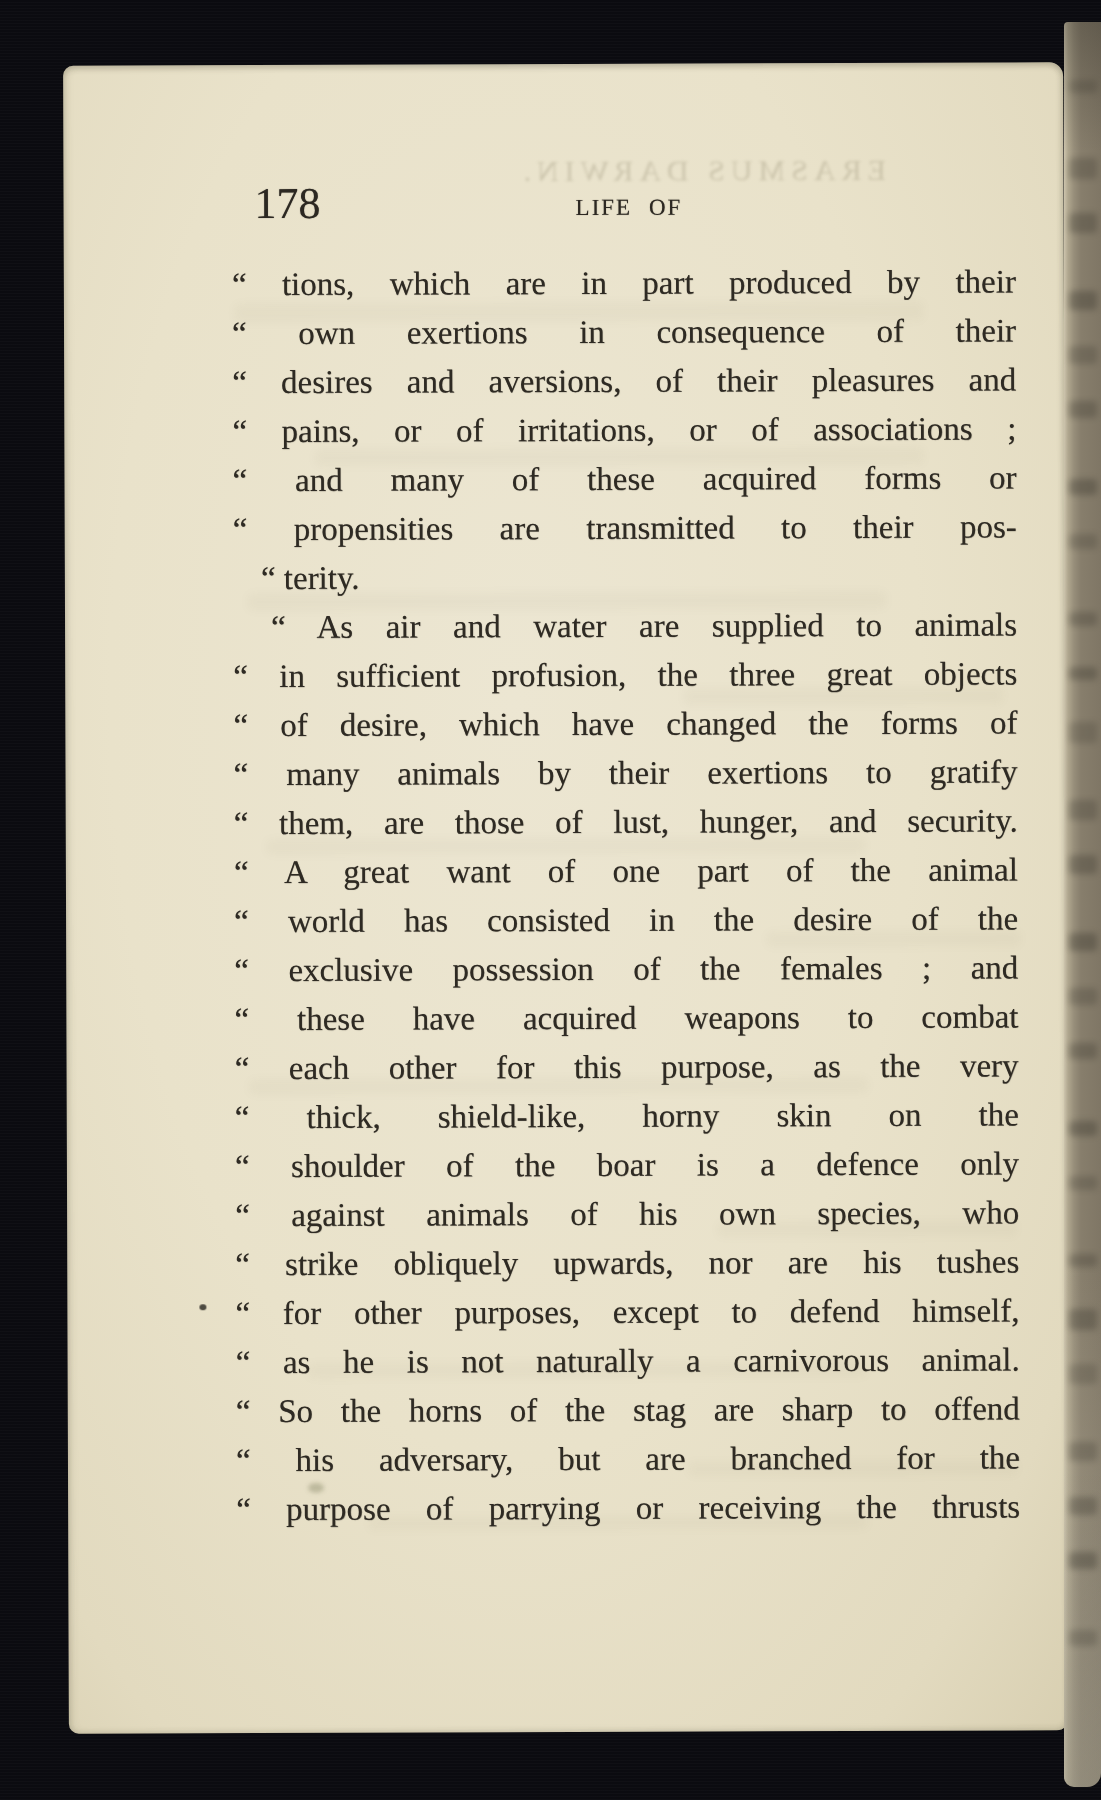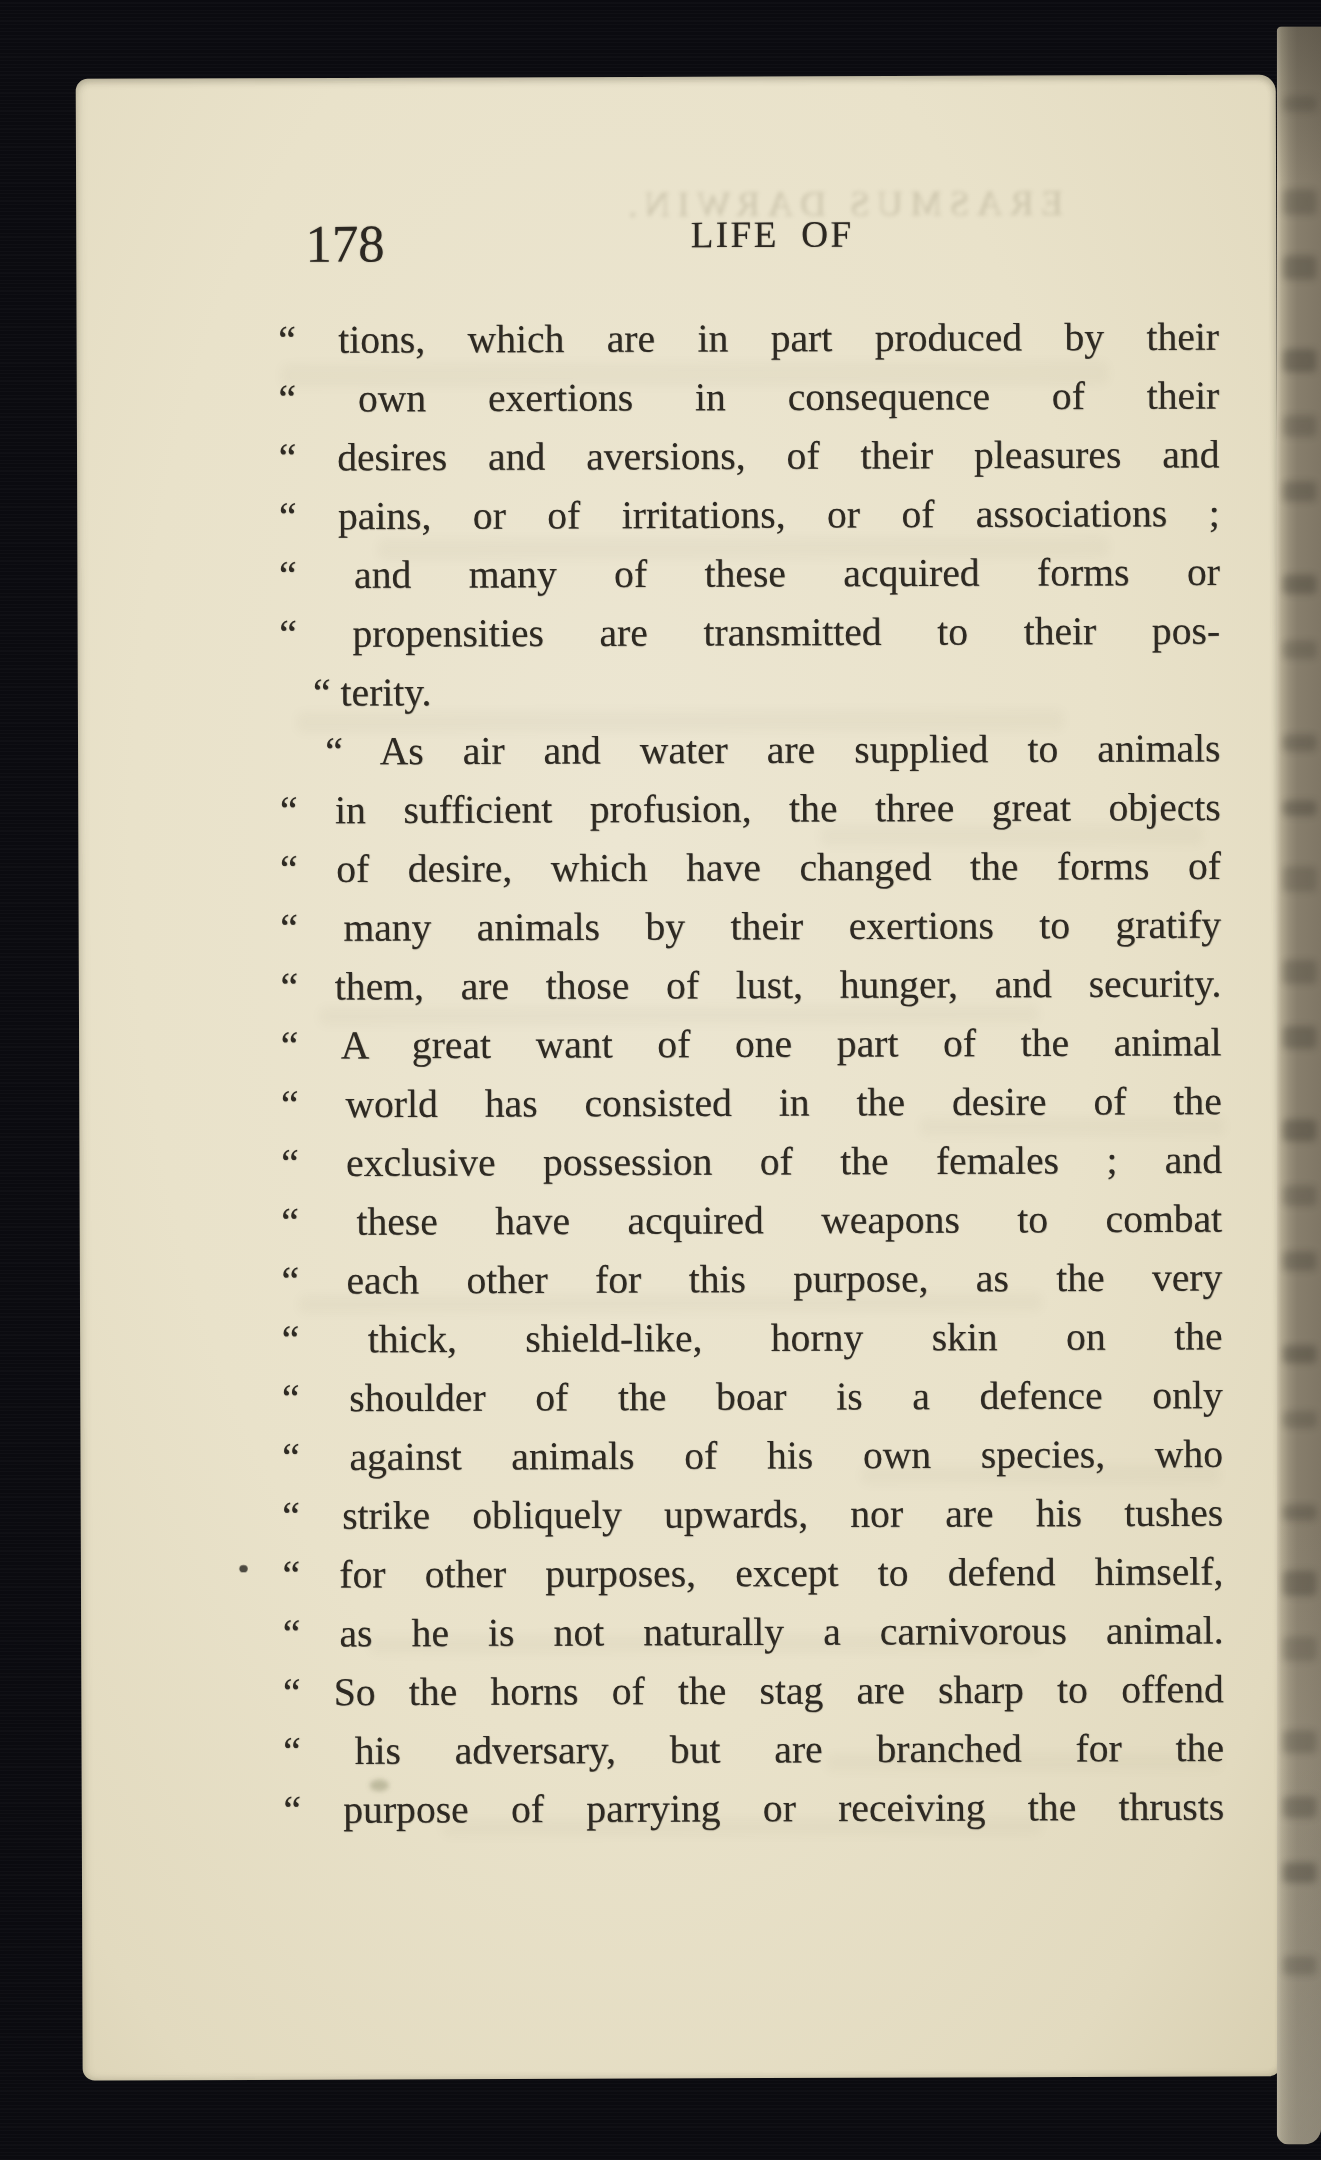--- a/index.html
+++ b/index.html
@@ -17,22 +17,22 @@
     border-radius:10px 14px 12px 10px;
     transform:rotate(-0.2deg);
     box-shadow: inset 0 3px 6px rgba(60,55,40,0.18), inset 3px 0 8px rgba(60,55,40,0.10), inset -2px 0 6px rgba(60,55,40,0.12);
   }
   .page-number{
     position:absolute;left:191px;top:117px;
     font-size:44px;line-height:1;color:#2c2822;
     text-shadow:0 0 1px rgba(44,40,34,0.6);
   }
   .running-title{
-    position:absolute;left:512px;top:116px;
-    font-size:31px;line-height:1;color:#2c2822;
+    position:absolute;left:512px;top:132px;
+    font-size:23px;line-height:1;color:#2c2822;
     letter-spacing:2px;word-spacing:9px;
     text-shadow:0 0 1px rgba(44,40,34,0.6);
   }
   .text-block{
     position:absolute;left:168px;top:195px;width:784px;
     font-size:33px;color:#2e2a23;
     text-shadow:0.3px 0.3px 0.7px rgba(46,42,35,0.55);
   }
   .line{
     height:49px;line-height:49px;white-space:normal;

